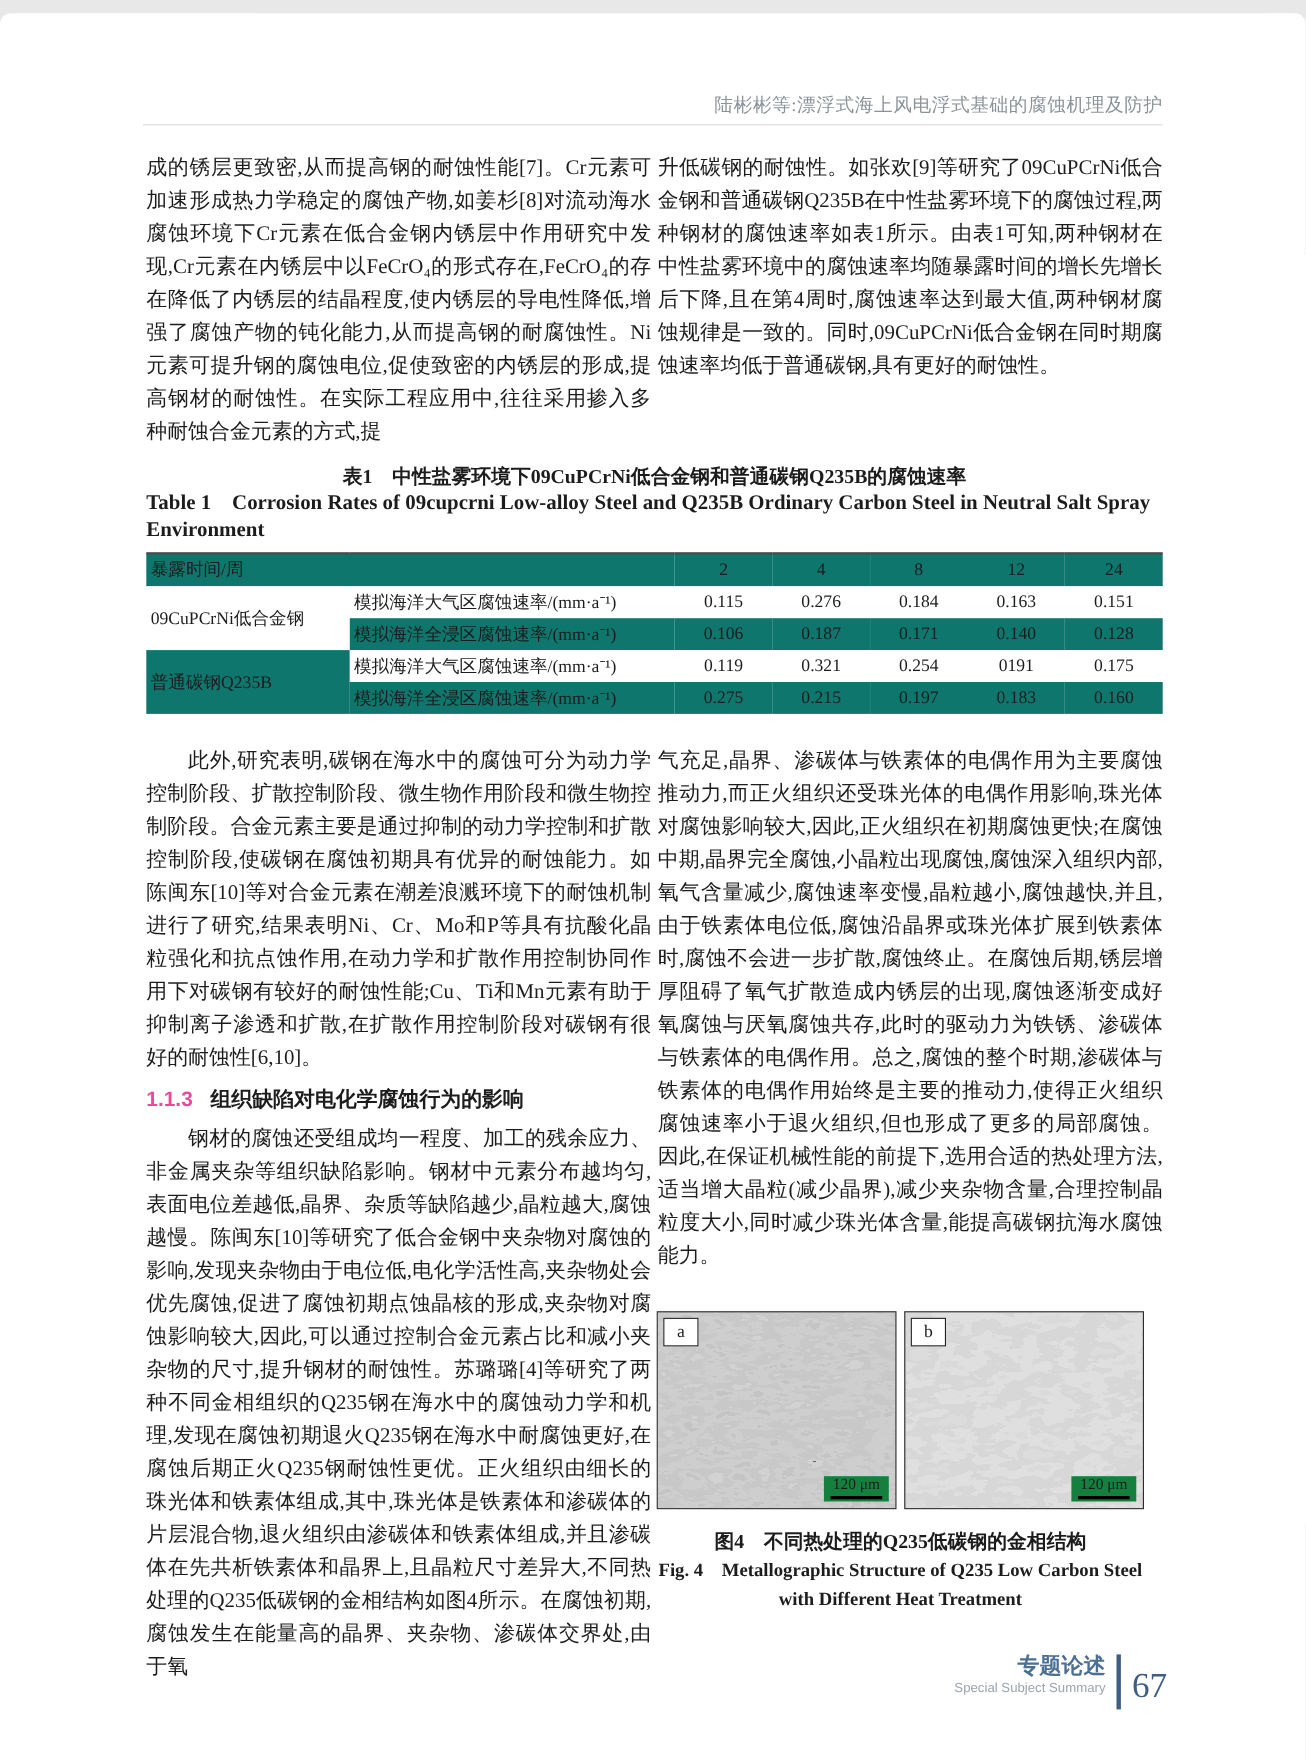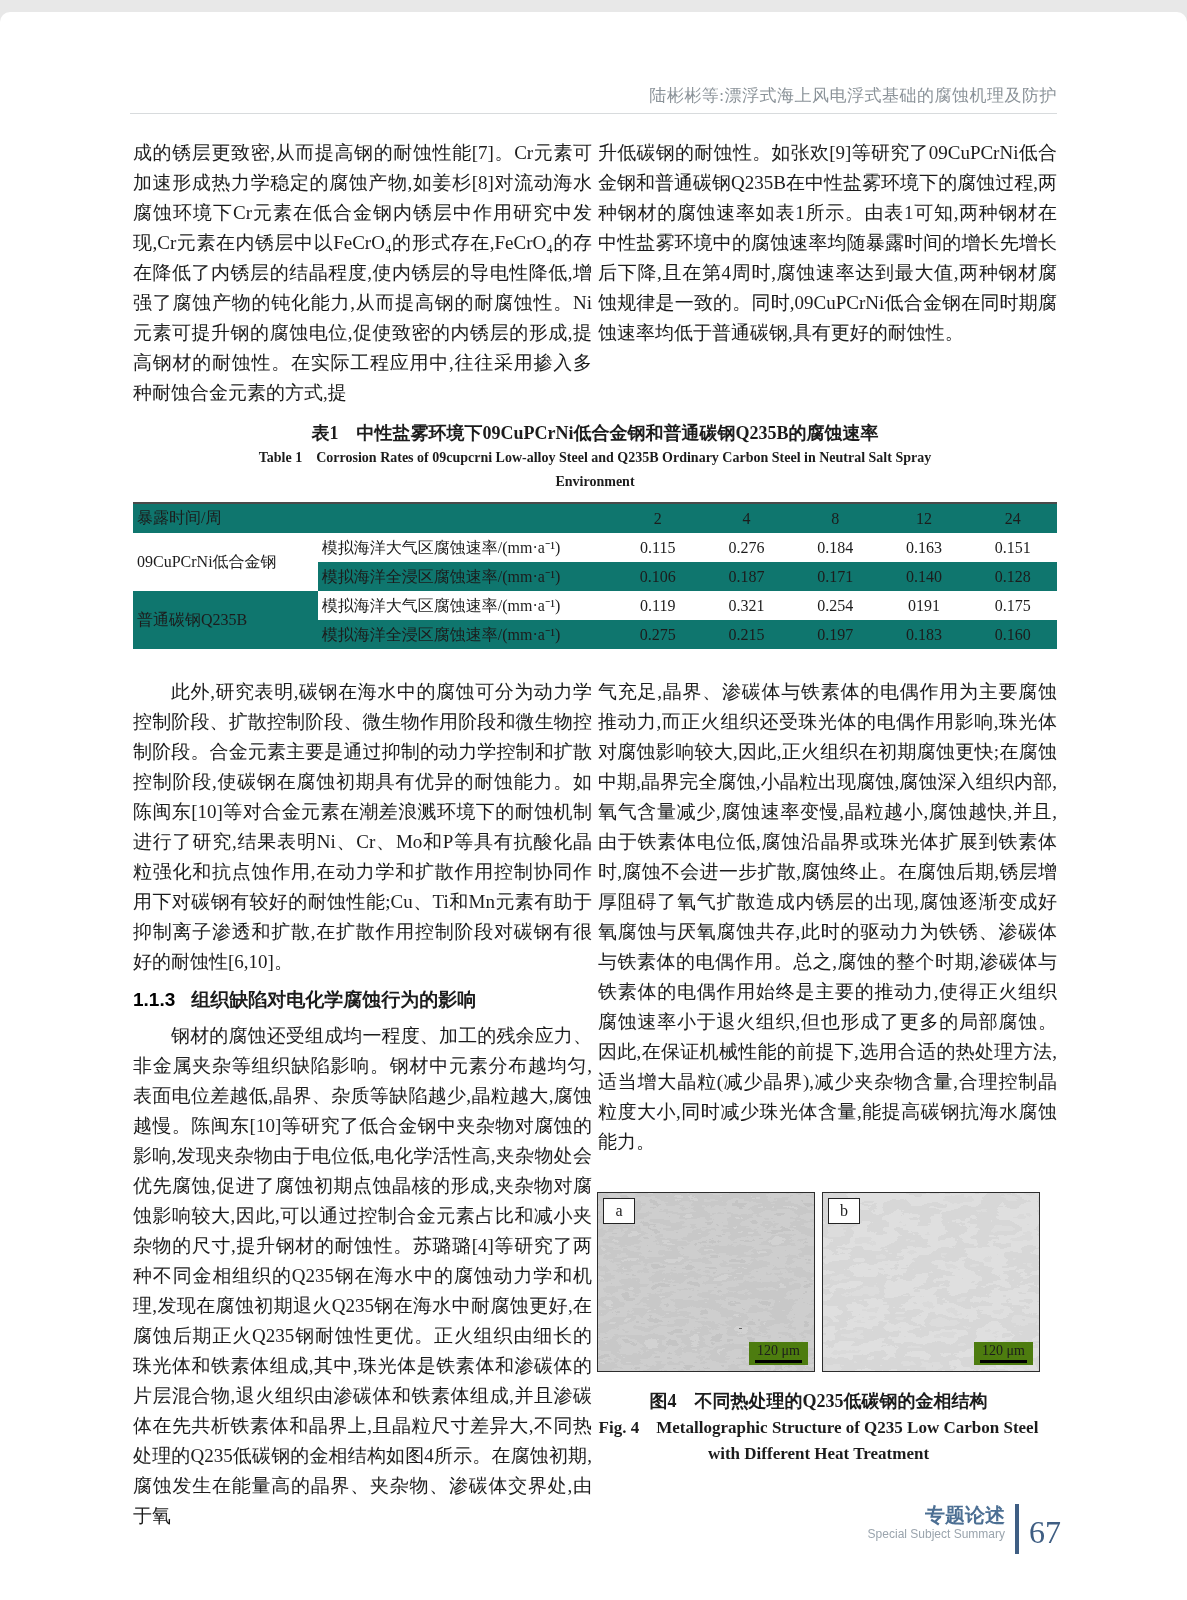--- a/index.html
+++ b/index.html
@@ -13,40 +13,40 @@
   .head-rule{position:absolute;top:101px;left:130px;right:130px;border-top:1px solid #d8dbdd;}
   
   .content{position:absolute;left:133px;top:126px;width:924px;}
   .cols{display:flex;gap:6px;}
   .col{flex:1 1 0;min-width:0;}
   p.para{margin:0;font-size:19px;line-height:30px;text-align:justify;text-justify:inter-character;}
   p.indent{text-indent:2em;}
   
   .table-block{margin-top:12px;}
   .tbl-title-zh{text-align:center;font-size:18px;font-weight:bold;line-height:26px;}
-  .tbl-title-en{text-align:center;font-size:14px;font-weight:bold;line-height:24px;}
+  .tbl-title-en{text-align:left;font-size:19px;font-weight:bold;line-height:24px;}
   table.corr{width:100%;border-collapse:collapse;table-layout:fixed;margin-top:8px;border-top:2px solid #4a4a4a;font-size:16px;}
   table.corr td,table.corr th{padding:0 4px;height:29px;font-weight:normal;vertical-align:middle;}
   .bg-orange{background:#0f766e;}
   .bg-white{background:#ffffff;}
   td.group{padding-left:10px;text-align:left;}
   td.rowlabel,th.hleft{padding-left:10px;text-align:left;}
   td.val,th.val{text-align:center;}
   
   .subheading{margin:8px 0 6px 0;font-size:19px;line-height:30px;}
-  .hnum{color:#000000;font-family:"Liberation Sans",sans-serif;font-weight:bold;}
+  .hnum{color:#ec4899;font-family:"Liberation Sans",sans-serif;font-weight:bold;}
   .htext{font-weight:bold;margin-left:16px;}
   
   .figure-block{margin-top:36px;}
   .micro-row{display:flex;gap:9px;}
   .micro{position:relative;width:216px;height:178px;background:#8f8f8f;outline:1px solid #2c2c2c;}
   .micro svg{display:block;width:100%;height:100%;}
   .pane-label{position:absolute;top:5px;left:5px;width:30px;height:24px;background:#fff;border:1px solid #222;
     display:flex;align-items:center;justify-content:center;font-size:16px;}
-  .scalebar{position:absolute;right:6px;bottom:6px;background:#4d7c0f;padding:1px 6px 2px 6px;font-size:14px;line-height:16px;}
+  .scalebar{position:absolute;right:6px;bottom:6px;background:#15803d;padding:1px 6px 2px 6px;font-size:14px;line-height:16px;}
   .scalebar .bar-text{border-bottom:3px solid #000;padding:0 2px 1px 2px;display:inline-block;}
   .fig-caption{margin-top:16px;width:441px;}
   .cap-zh{text-align:center;font-weight:bold;font-size:18px;line-height:28px;}
   .cap-en{text-align:center;font-weight:bold;font-size:17px;line-height:26px;}
   
   .footer{position:absolute;top:1492px;right:126px;display:flex;}
   .f-text{text-align:right;margin-right:10px;}
   .f-zh{font-family:"Liberation Sans",sans-serif;font-weight:bold;font-size:20px;color:#4c6f93;line-height:22px;}
   .f-en{font-family:"Liberation Sans",sans-serif;font-size:12px;color:#9aa4ad;line-height:16px;}
   .f-divider{width:4px;height:50px;background:#3f5e83;margin-right:10px;}

